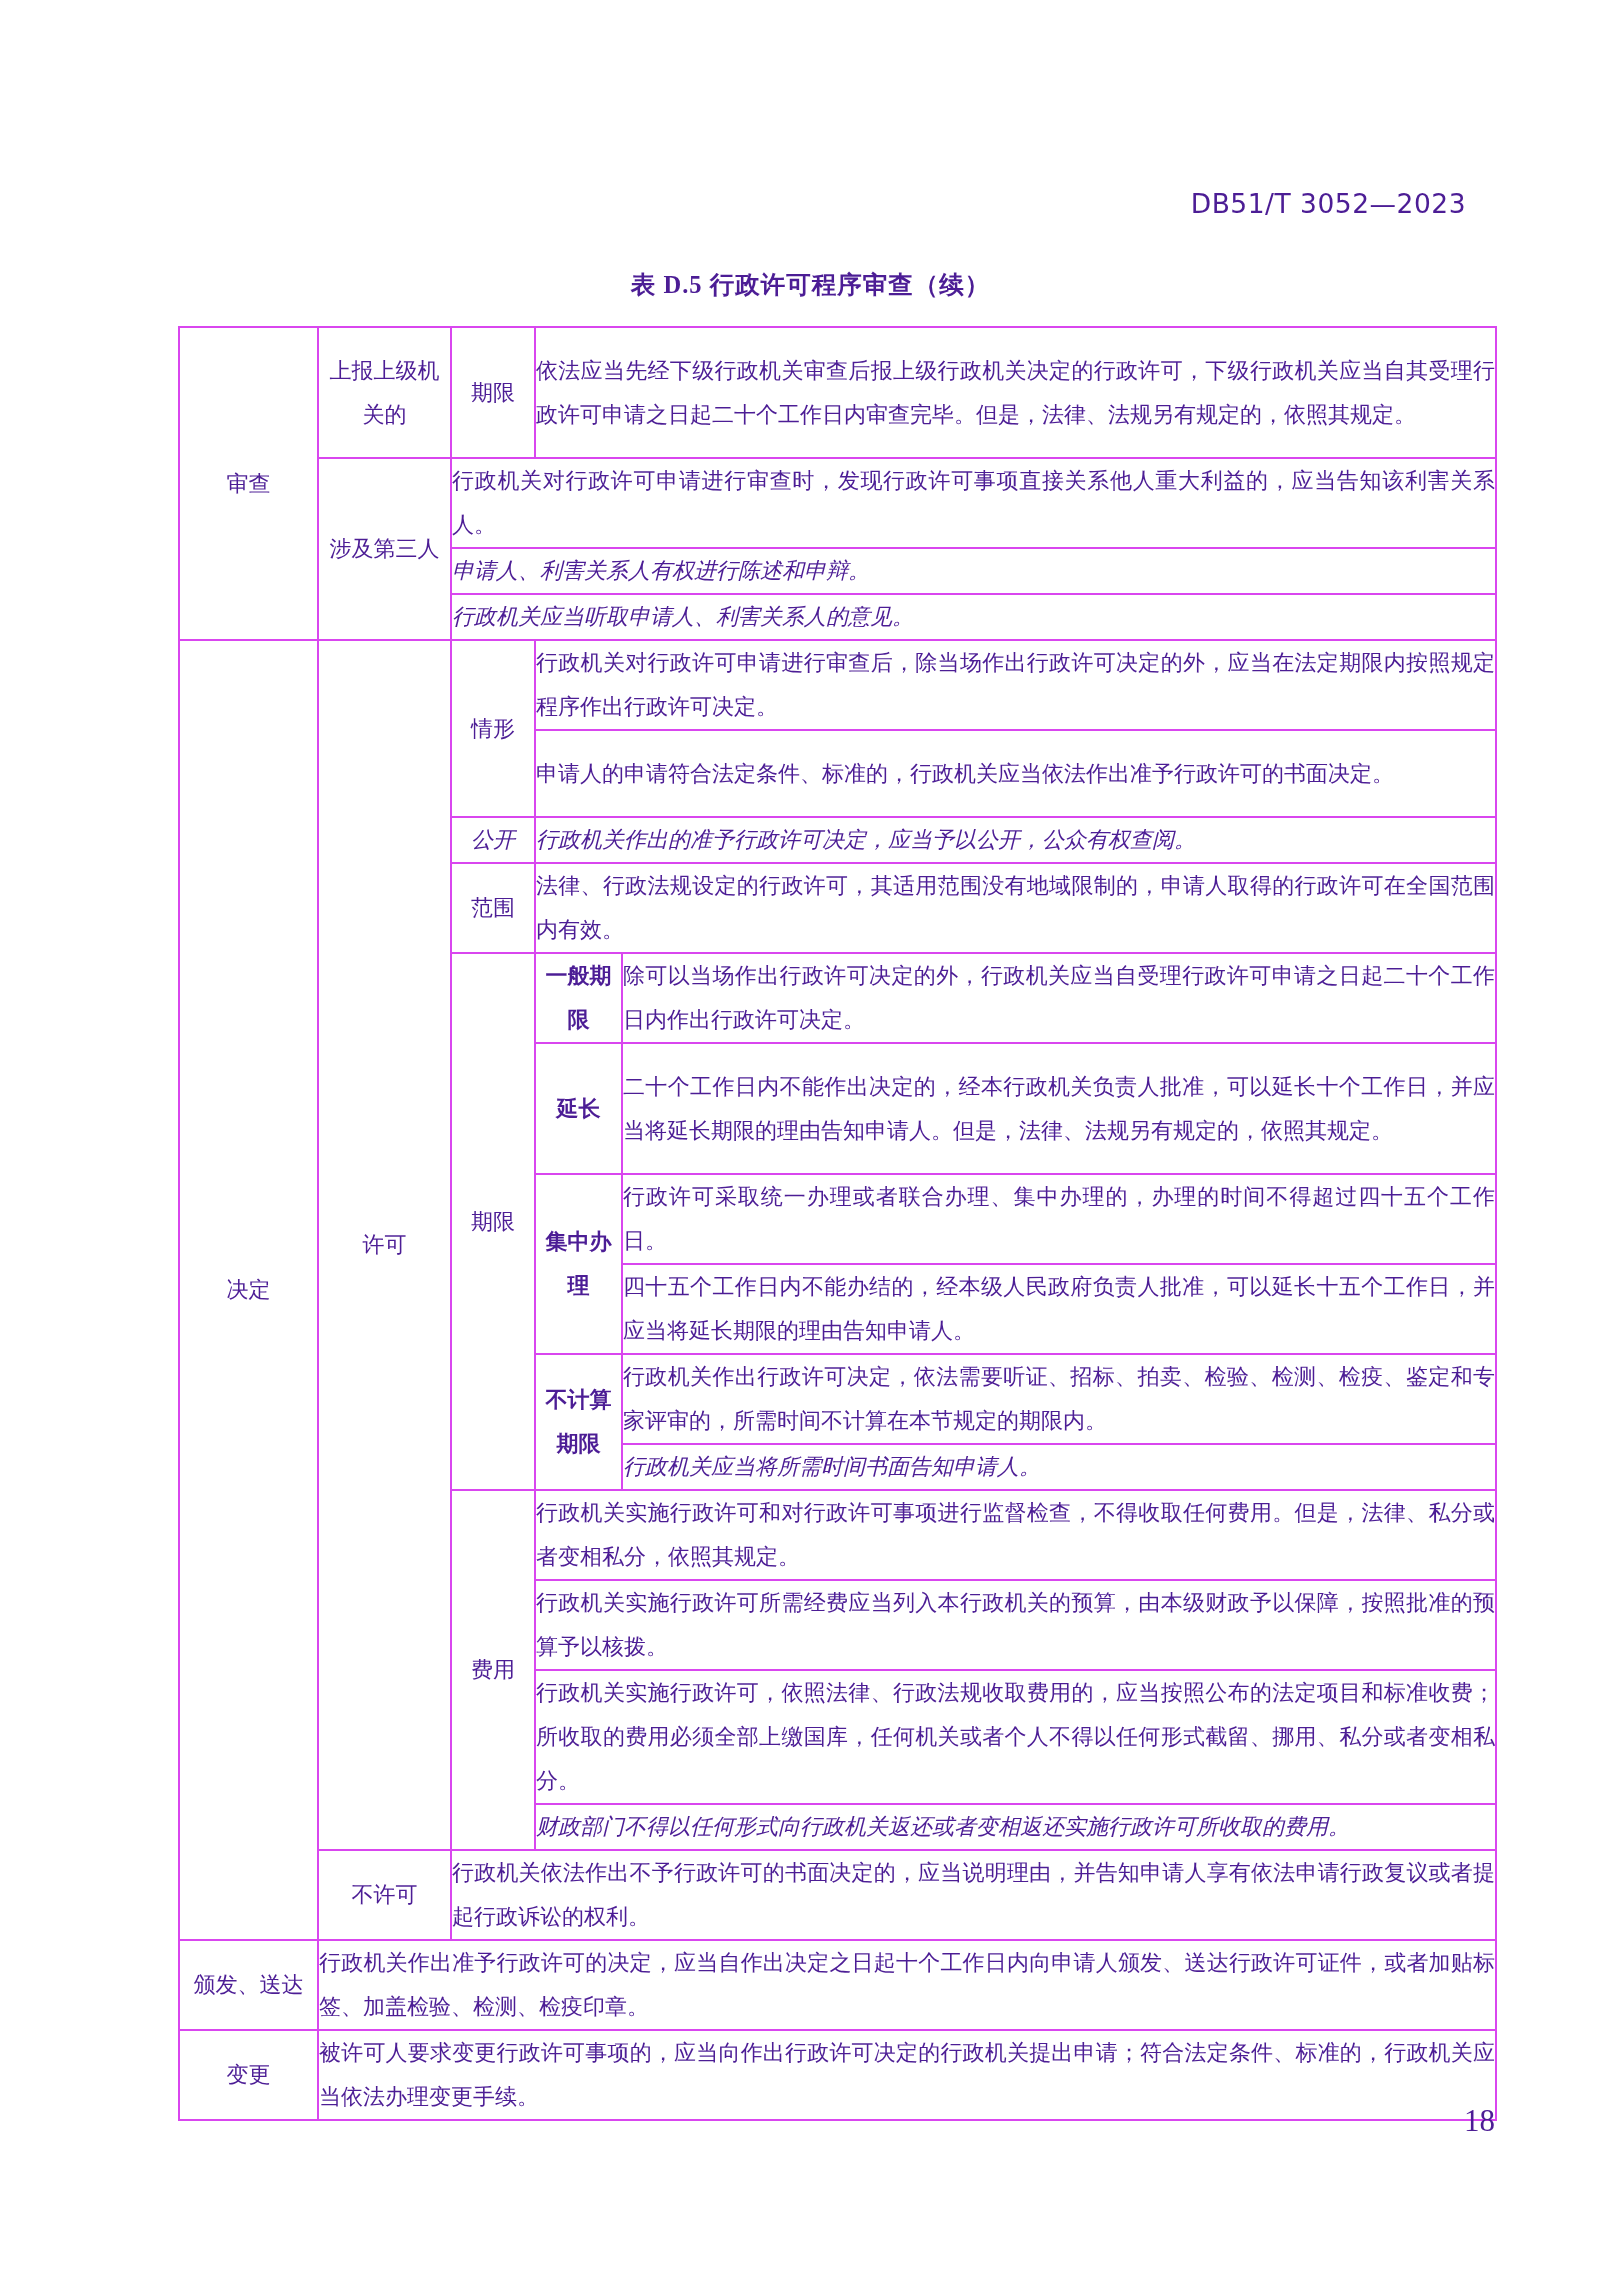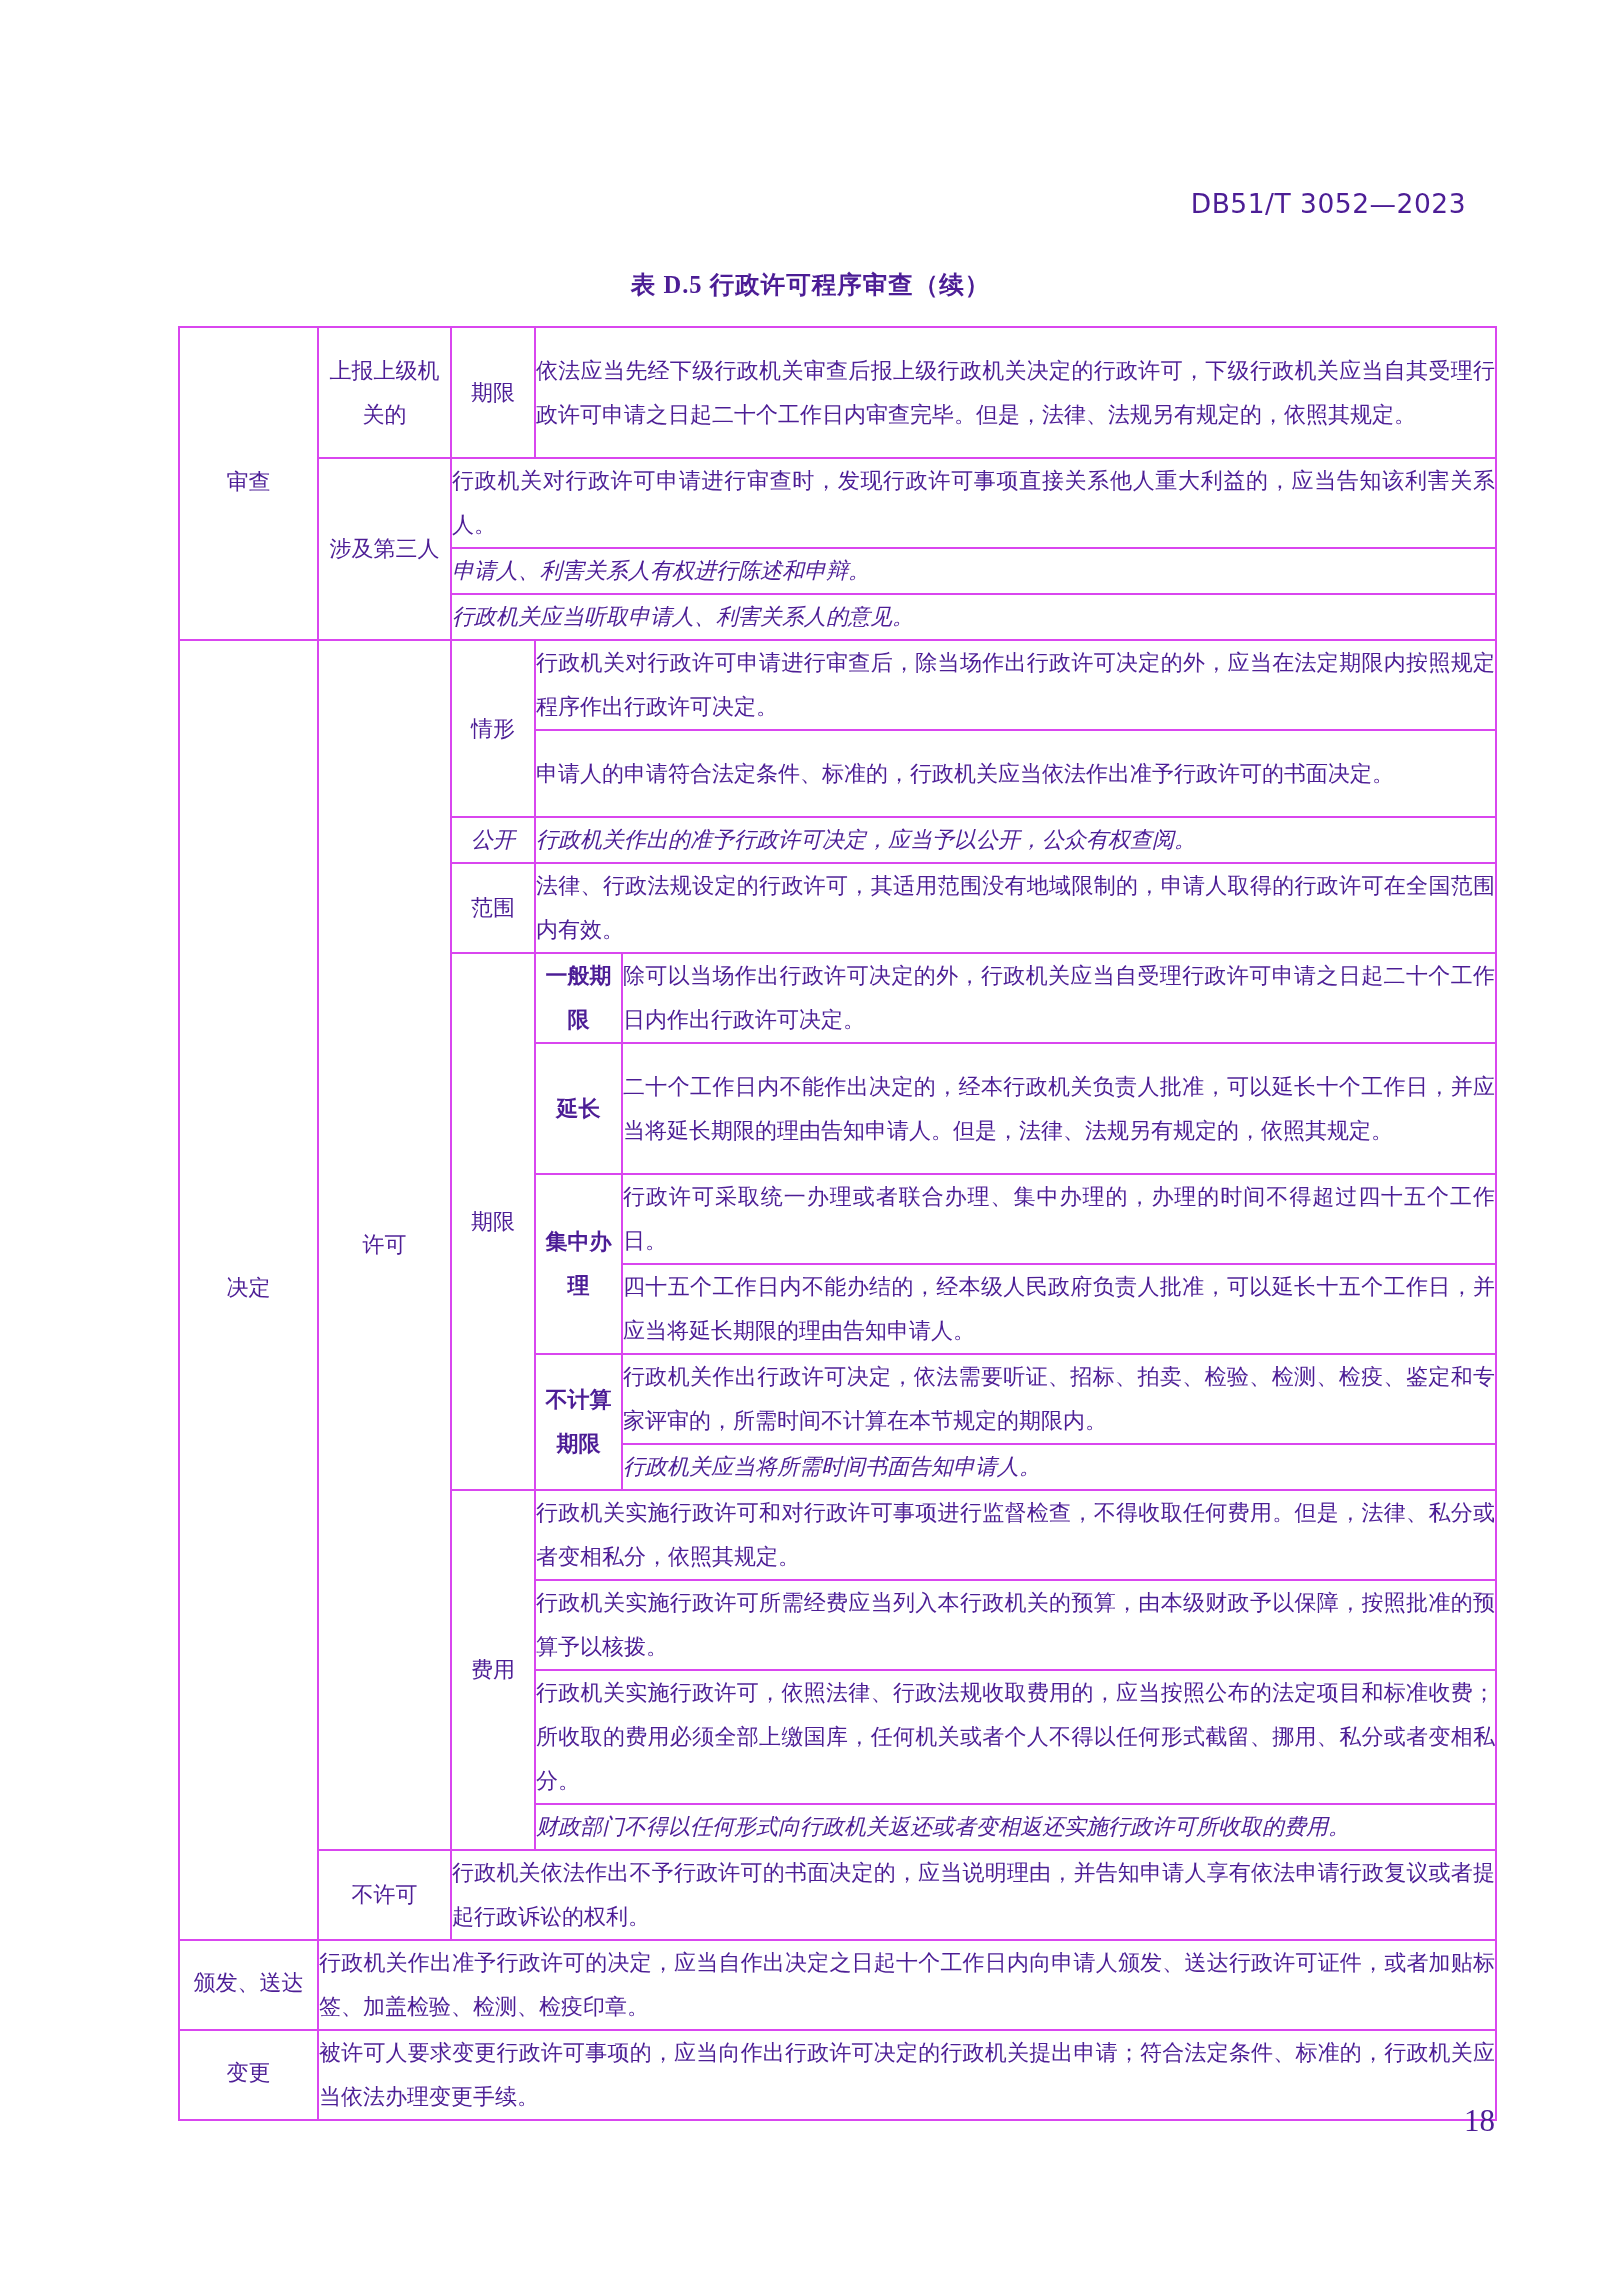--- a/index.html
+++ b/index.html
@@ -38,21 +38,21 @@
   }
   table.main td {
     border:2px solid #d946ef;
     vertical-align:middle;
     font-size:22px;
     line-height:44px;
     padding:0;
     word-break:break-all;
   }
   td.lbl  { text-align:center; }
-  td.lblA { padding:0 24.5px;font-family:Liberation Mono, monospace; }
+  td.lblA { padding:0 24.5px; }
   td.lblB { padding:0 19.6px; }
   td.lblC { padding:0 5.9px;  }
   td.lblD { padding:0 13.7px;font-weight:bold; }
   td.txt  { text-align:justify; padding:0 21.6px 0 14.7px;margin-top:47px; }
   tr.r1 { height:44px;font-style:italic; }
   tr.r2 { height:87px; }
   tr.r3 { height:131px; }
   .page-number {
     position:absolute;
     top:2103px; left:1464px;

